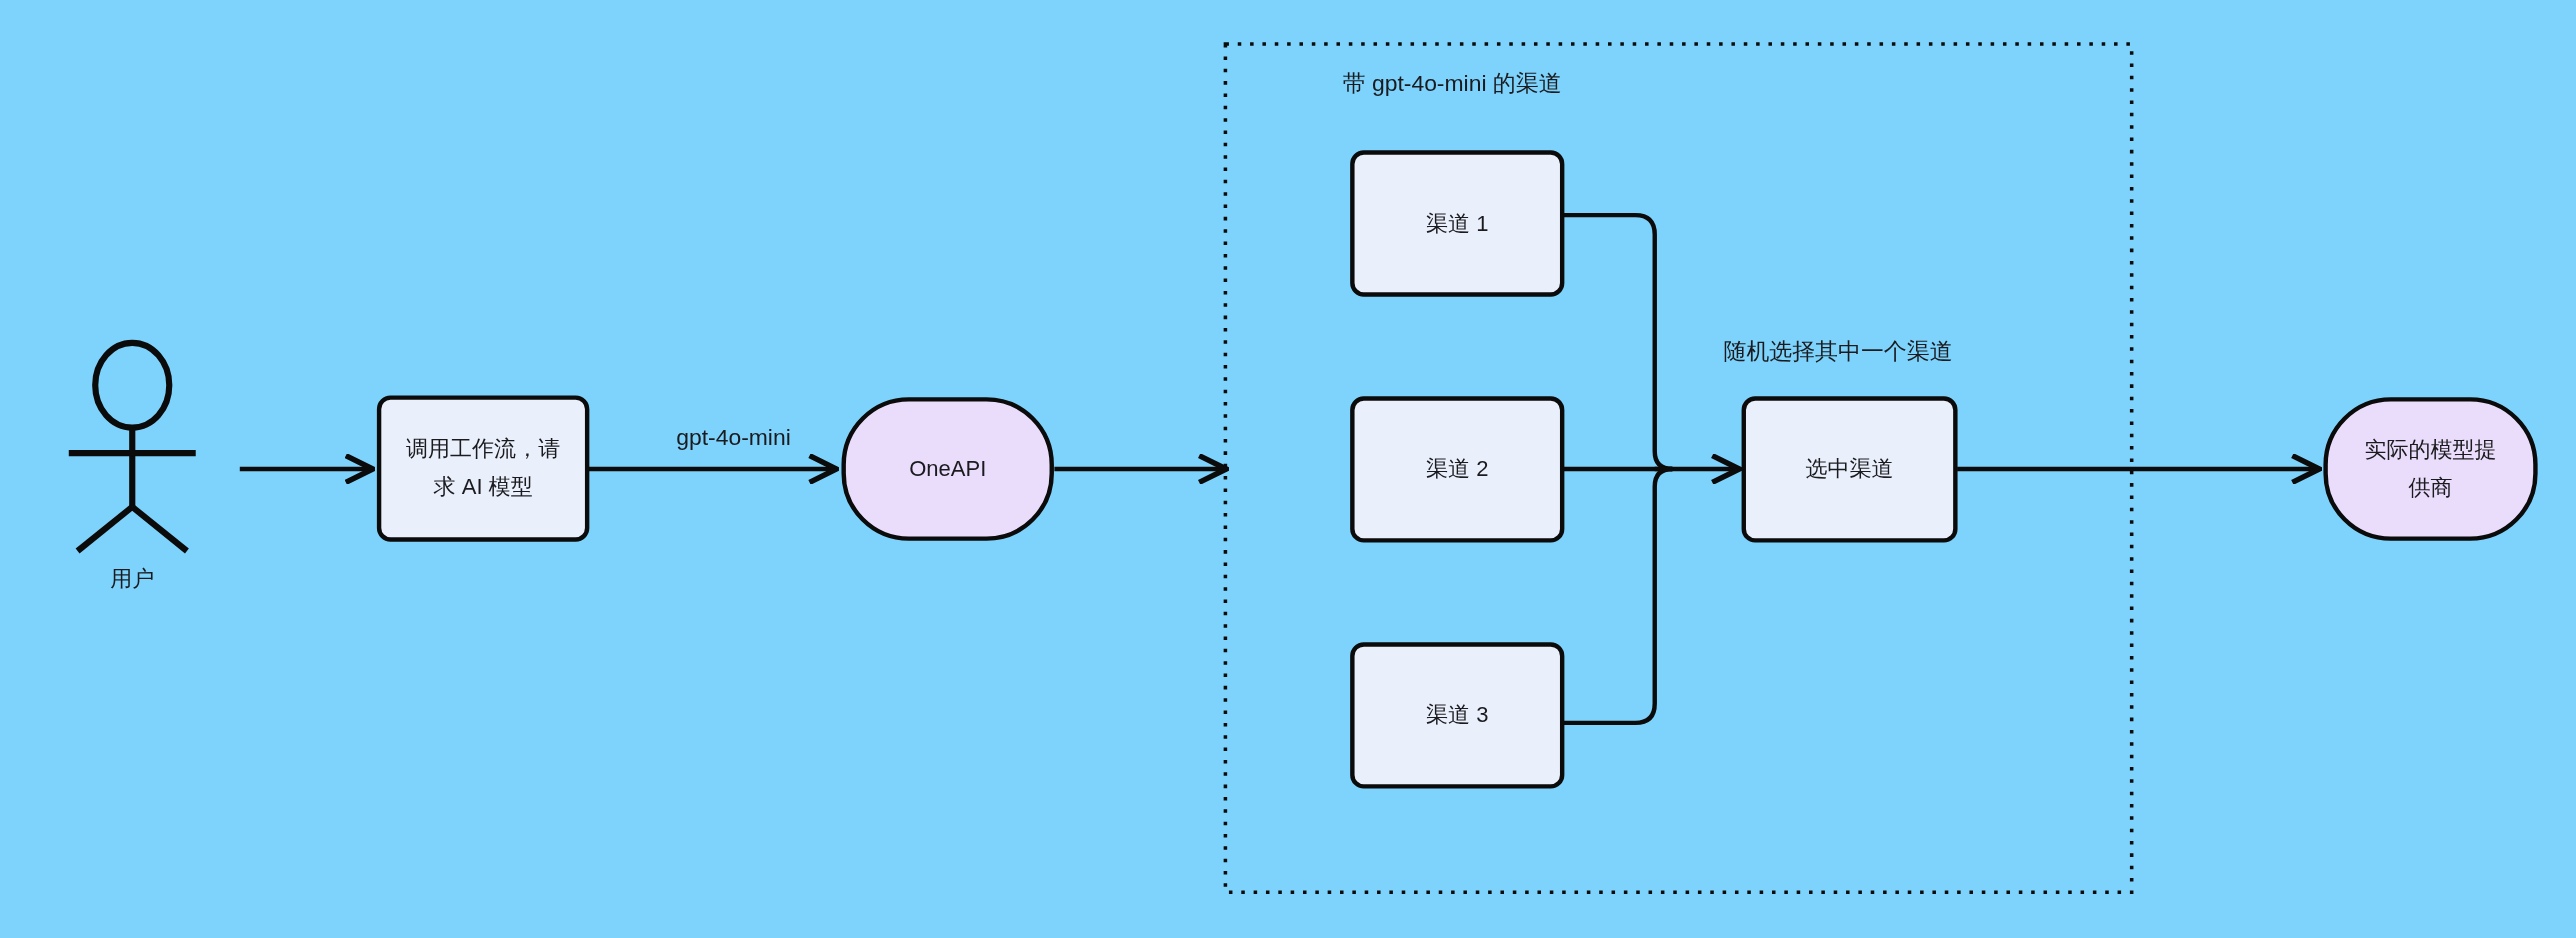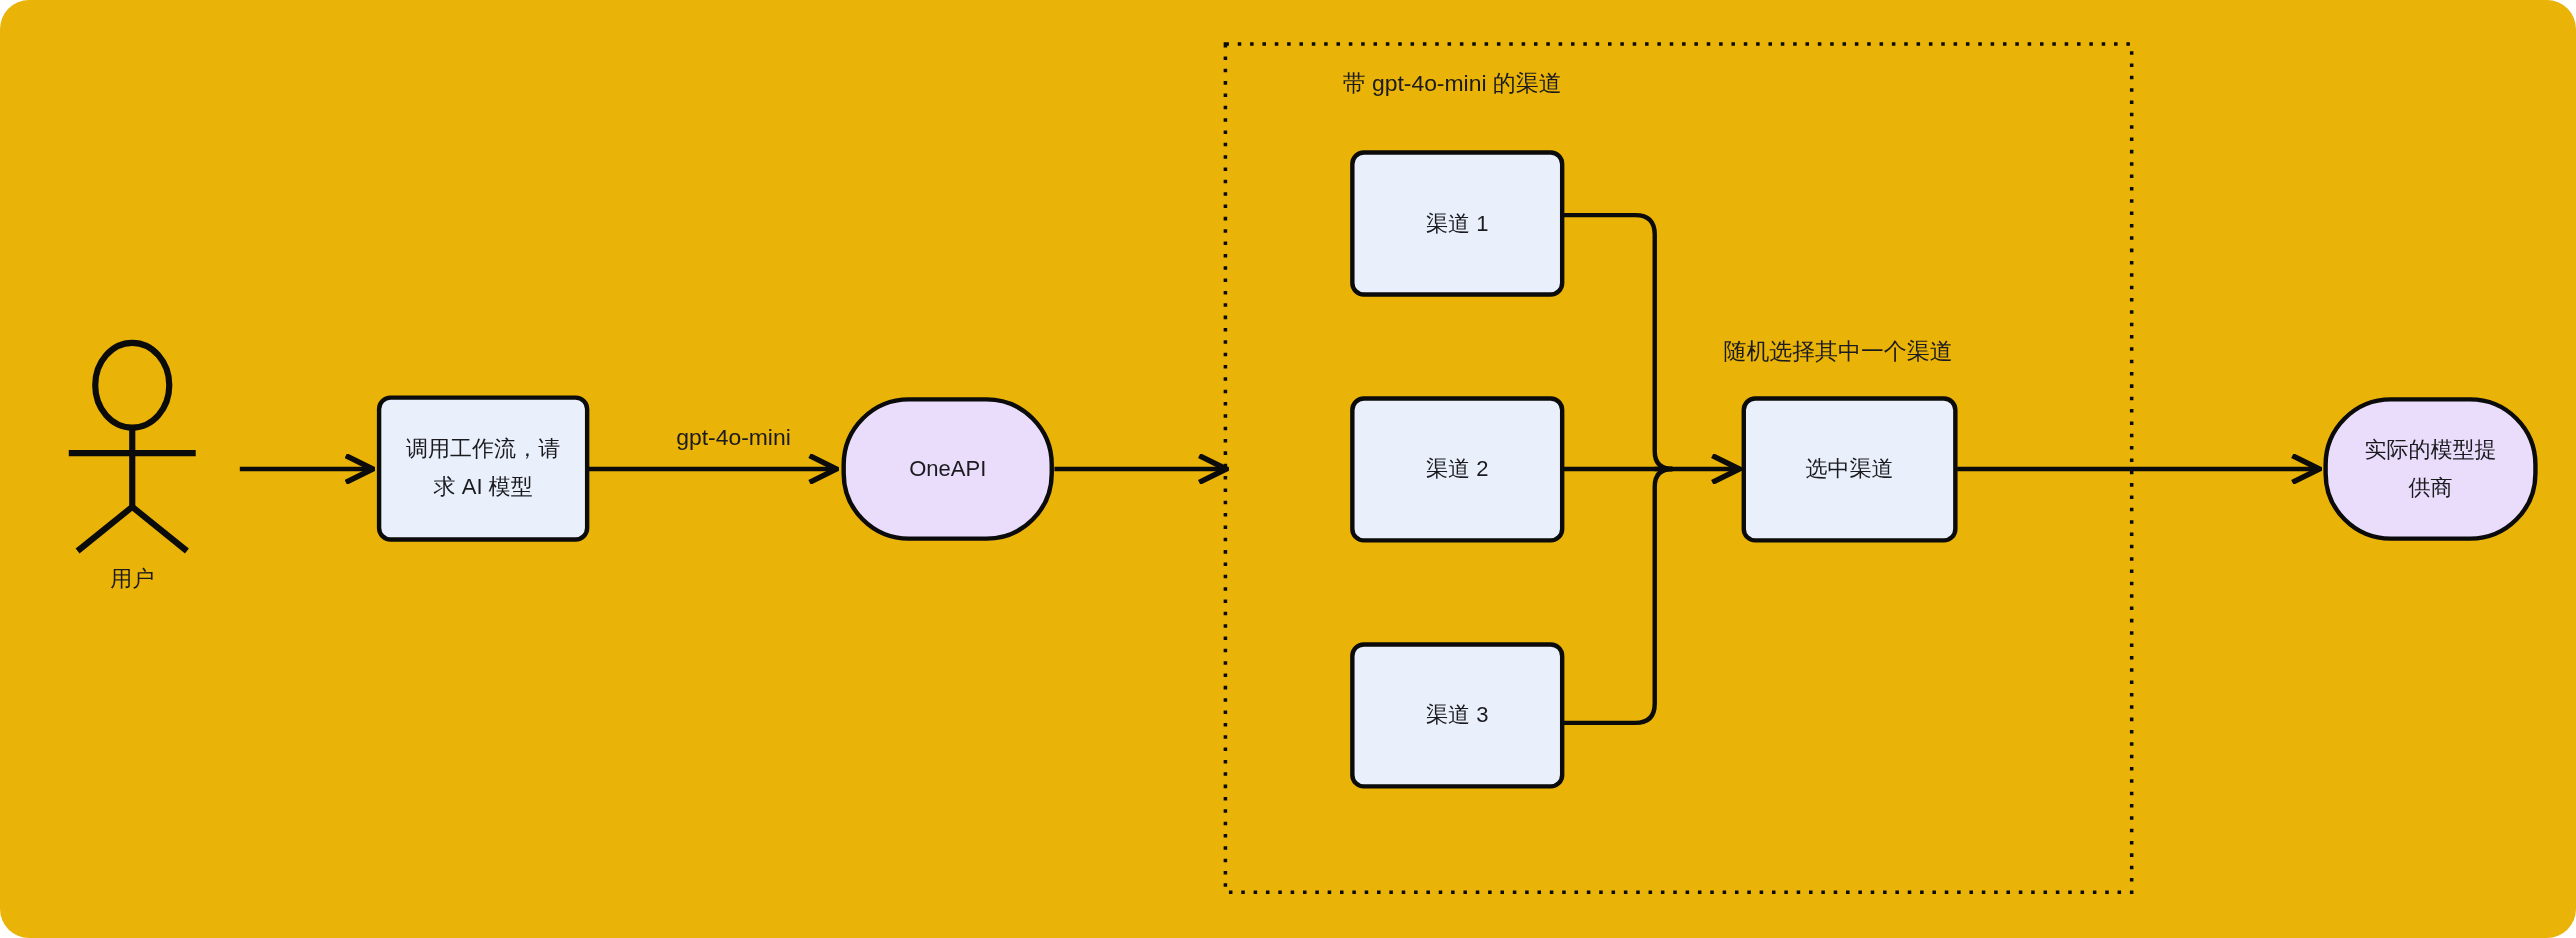--- a/index.html
+++ b/index.html
@@ -10,22 +10,21 @@
   body {
     width: 2576px;
     height: 938px;
     overflow: hidden;
     font-family: "Liberation Sans", "DejaVu Sans", sans-serif;
   }
   #diagram {
     position: relative;
     width: 2576px;
     height: 938px;
-    background: #eab308;
-    border-radius: 29px;
+    background: #7dd3fc;
   }
   svg.canvas {
     position: absolute;
     top: 0;
     left: 0;
     width: 2576px;
     height: 938px;
   }
   .node-shape {
     fill: #eaf0fb;

